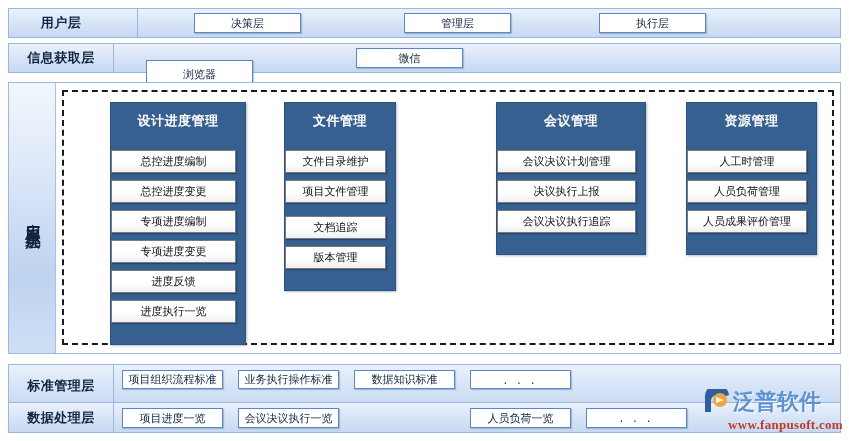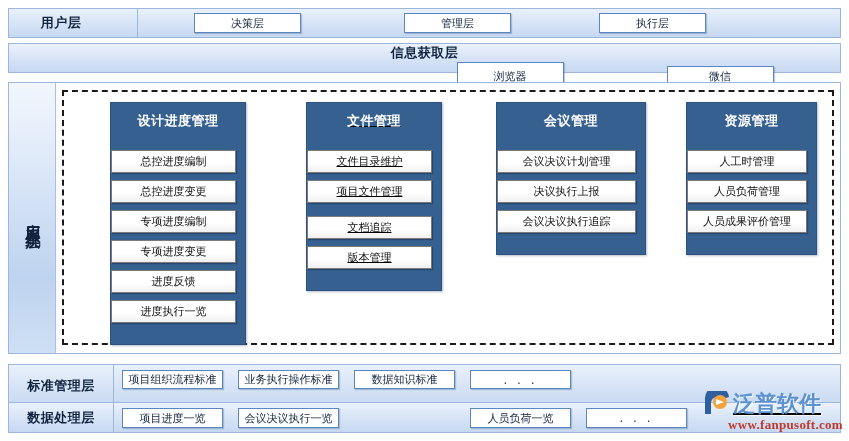--- a/index.html
+++ b/index.html
@@ -151,23 +151,22 @@
   #watermark {
     position: absolute;
     right: 6px;
     bottom: 8px;
     width: 140px;
     height: 44px;
     pointer-events: none;
   }
   #wm-top {
     display: flex;
-    align-items: flex-end;
+    align-items: flex-start;
     height: 28px;
-    text-decoration: underline;
   }
   #wm-mark {
     width: 30px; height: 26px;
     position: relative;
     flex: 0 0 auto;
   }
   #wm-text {
     font-family: "DejaVu Sans", "Liberation Sans", sans-serif;
     font-weight: bold;
     font-size: 22px;
@@ -196,25 +195,25 @@
   <div class="layer-row" id="row-user" style="top:8px;height:30px;gap:24px;">
     <div class="layer-label">用户层</div>
     <div class="row-divider"></div>
     <div class="row-items">
       <div class="pill" style="left:32px;width:107px;top:4px;height:20px;">决策层</div>
       <div class="pill" style="left:242px;width:107px;top:4px;height:20px;">管理层</div>
       <div class="pill" style="left:437px;width:107px;top:4px;height:20px;">执行层</div>
     </div>
   </div>
 
-  <div class="layer-row" id="row-info" style="top:43px;height:30px;flex-direction:column;">
+  <div class="layer-row" id="row-info" style="top:43px;height:30px;">
     <div class="layer-label">信息获取层</div>
     <div class="row-divider"></div>
     <div class="row-items">
-      <div class="pill" style="left:32px;width:107px;top:0;height:28px;text-align:center;">浏览器</div>
+      <div class="pill" style="left:32px;width:107px;top:16px;height:28px;text-align:center;">浏览器</div>
       <div class="pill" style="left:242px;width:107px;top:4px;height:20px;">微信</div>
     </div>
   </div>
 
   <div id="app-layer">
 
     <div id="app-layer-label">
       <span>应用系统层</span>
     </div>
 
@@ -225,21 +224,21 @@
         <div class="module-items">
           <div class="module-item">总控进度编制</div>
           <div class="module-item">总控进度变更</div>
           <div class="module-item">专项进度编制</div>
           <div class="module-item">专项进度变更</div>
           <div class="module-item">进度反馈</div>
           <div class="module-item">进度执行一览</div>
         </div>
       </div>
 
-      <div class="module" style="left:242px;top:10px;width:136px;text-decoration:underline;">
+      <div class="module" style="left:220px;top:10px;width:112px;">
         <div class="module-title">文件管理</div>
         <div class="module-items">
           <div class="module-item">文件目录维护</div>
           <div class="module-item">项目文件管理</div>
           <div class="module-item" style="margin-top:13px;">文档追踪</div>
           <div class="module-item">版本管理</div>
         </div>
       </div>
 
       <div class="module" style="left:432px;top:10px;width:150px;">

